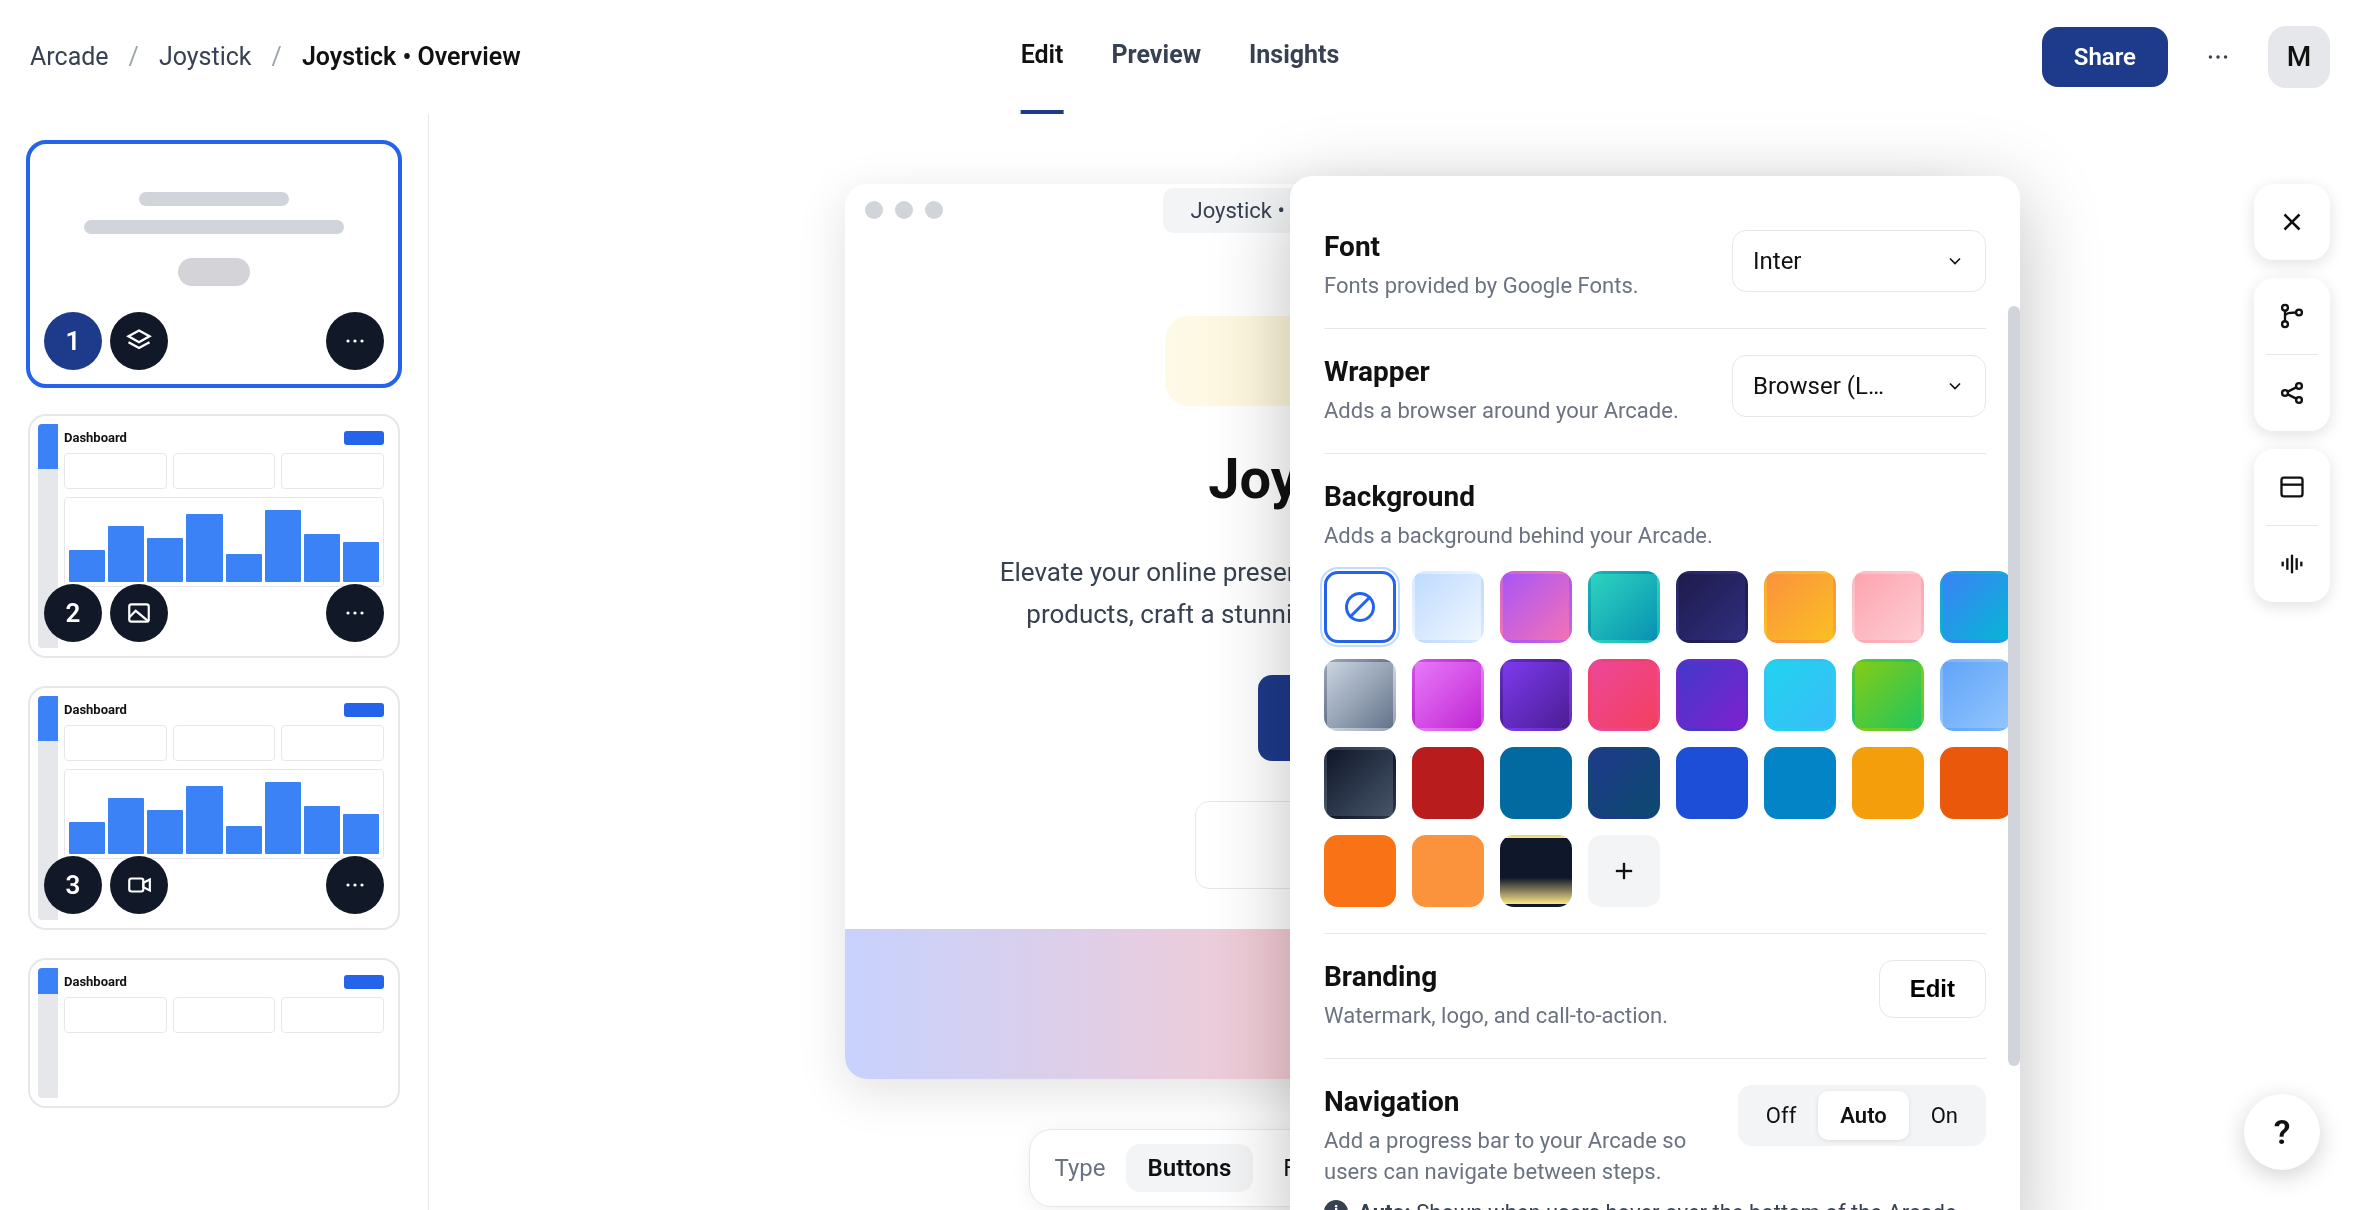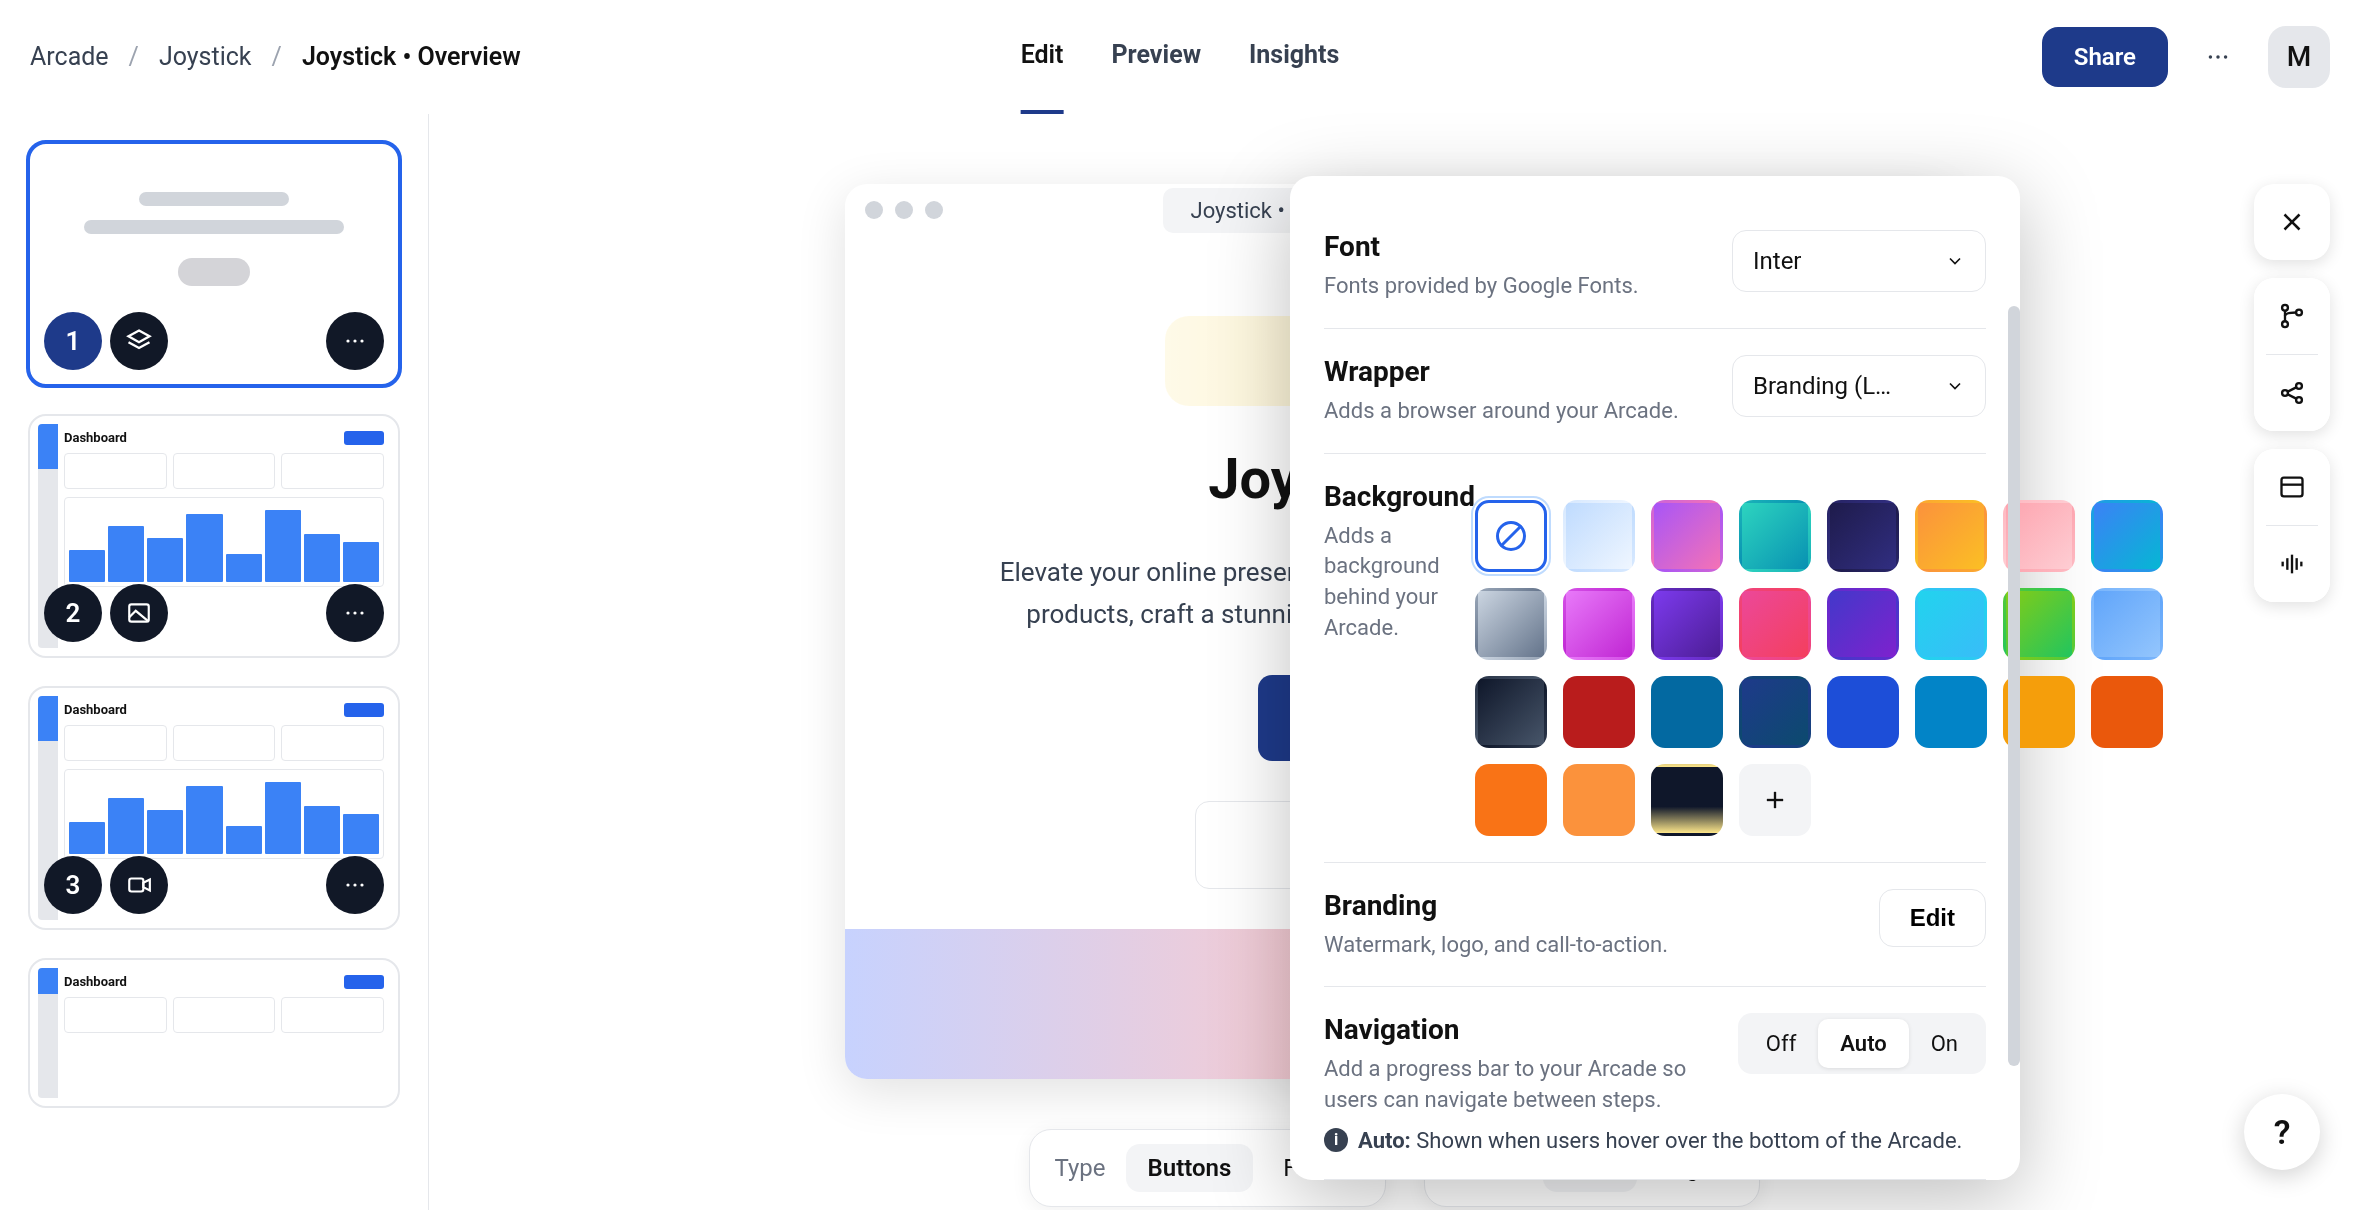--- a/index.html
+++ b/index.html
@@ -314,28 +314,28 @@
             </svg>
         </div>
       </div>
 
       <div class="panel-row">
         <div class="label">
           <div class="t">Wrapper</div>
           <div class="d">Adds a browser around your Arcade.</div>
         </div>
         <div class="panel-select">
-          <span>Branding (L…</span>
+          <span>Browser (L…</span>
           <svg width="20" height="20" viewBox="0 0 24 24">
               <polyline points="6 9 12 15 18 9"></polyline>
             </svg>
         </div>
       </div>
 
-      <div class="panel-row" style="flex-direction:row;align-items:stretch">
+      <div class="panel-row" style="flex-direction:column;align-items:stretch">
         <div class="label">
           <div class="t">Background</div>
           <div class="d">Adds a background behind your Arcade.</div>
         </div>
         <div class="bg-grid" id="bg-grid">
             <div class="swatch selected" style="background: rgb(255, 255, 255);">
               <svg width="36" height="36" viewBox="0 0 24 24" style="stroke:#2563eb">
                 <circle cx="12" cy="12" r="9"></circle>
                 <line x1="5" y1="19" x2="19" y2="5"></line>
               </svg>

